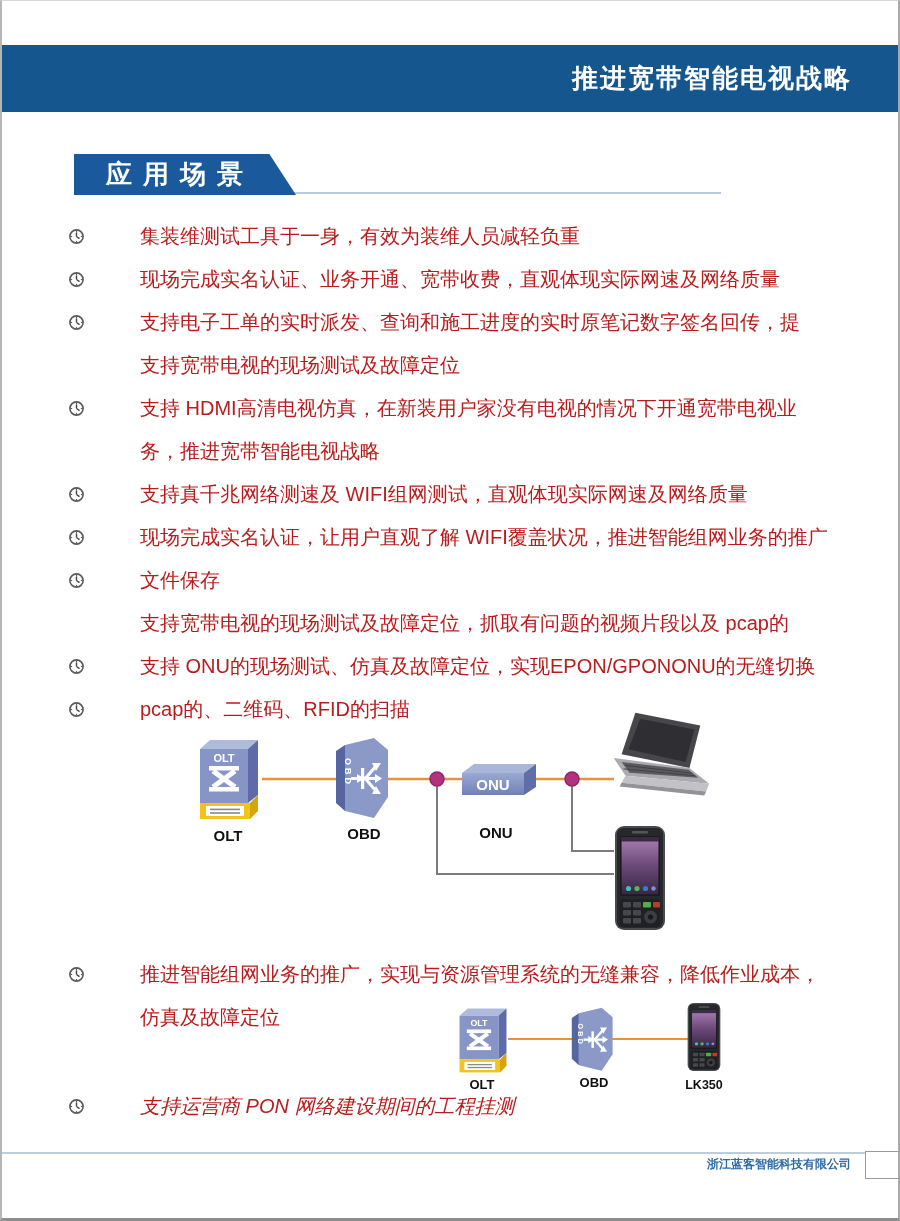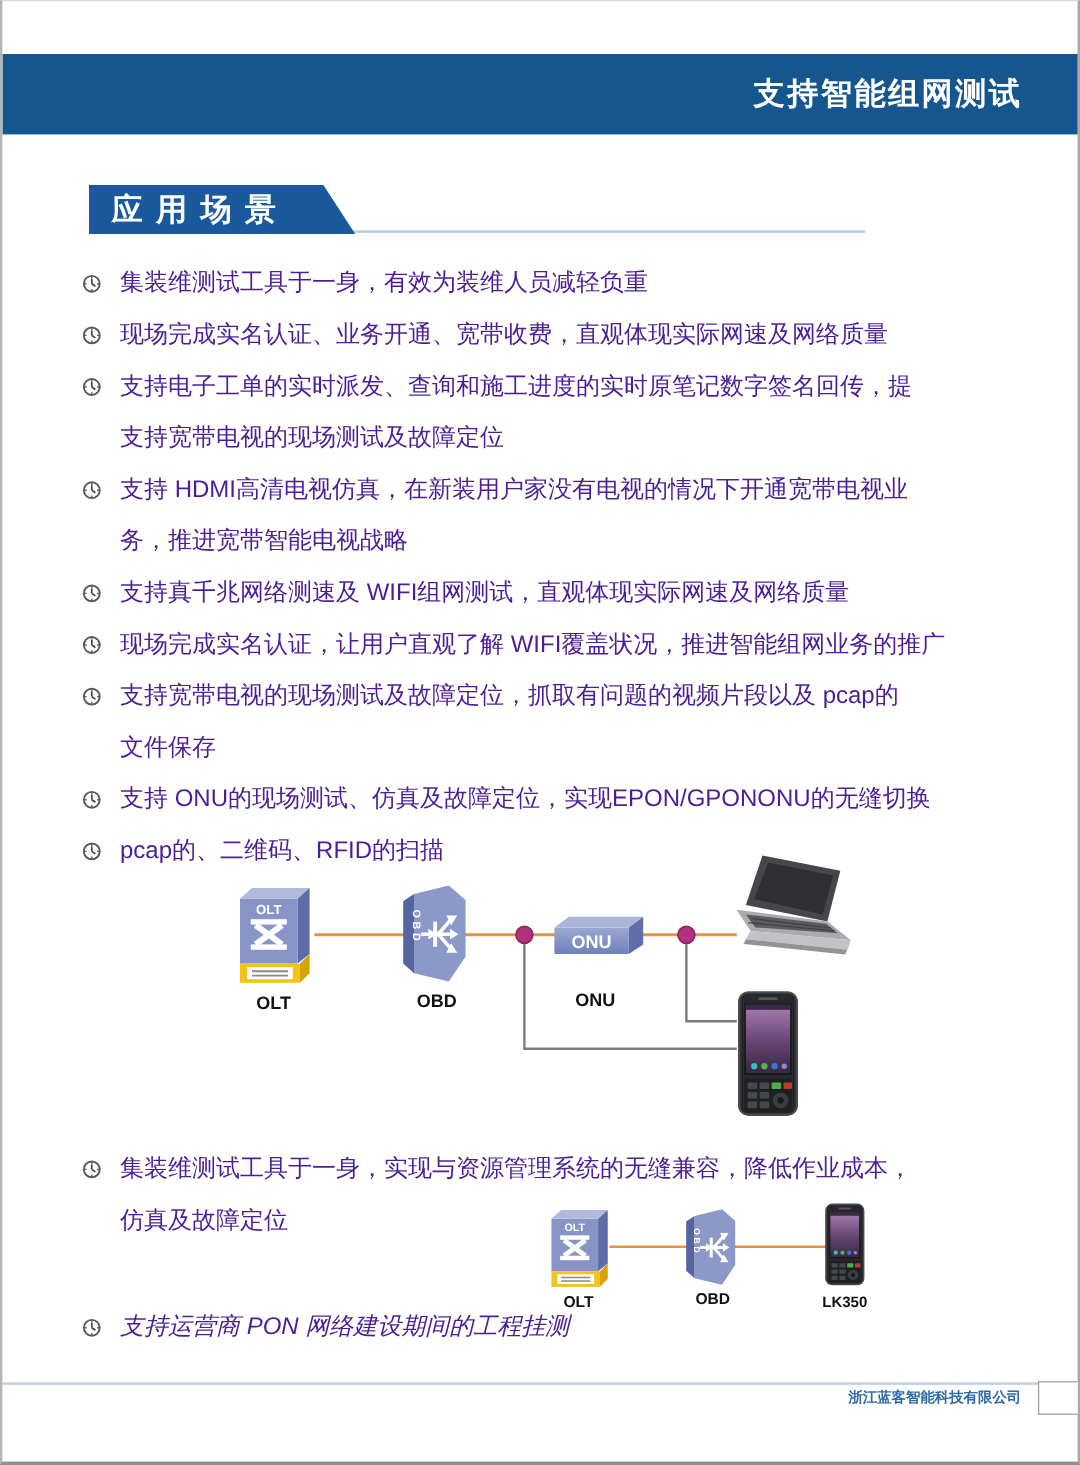--- a/index.html
+++ b/index.html
@@ -12,28 +12,28 @@
     overflow:hidden;
   }
   .band{
     position:absolute;left:0;top:44px;width:900px;height:67px;background:#15568F;
     display:flex;align-items:center;justify-content:flex-end;padding-right:50px;
   }
   .band-title{color:#ffffff;font-size:26px;font-weight:bold;letter-spacing:2px;}
   .badge{
     position:absolute;left:72px;top:153px;width:222px;height:41px;background:#1A5A9C;
     clip-path:polygon(0 0,88% 0,100% 100%,0 100%);
-    display:flex;align-items:center;padding-left:19px;z-index:2;
+    display:flex;align-items:center;padding-left:32px;z-index:2;
   }
   .badge-title{color:#ffffff;font-size:26px;font-weight:bold;letter-spacing:11px;}
   .badge-rule{position:absolute;left:72px;top:191px;width:647px;height:2px;background:#b9cbdc;z-index:1;}
   .flist{position:absolute;left:66px;}
   .fitem{display:flex;align-items:flex-start;}
   .clock{flex:0 0 17px;width:17px;height:17px;margin-top:13px;margin-right:15px;}
-  .ftext{font-size:20px;line-height:43px;color:#4c1d95;white-space:nowrap;}
+  .ftext{font-size:20px;line-height:43px;color:#b91c1c;white-space:nowrap;margin-left:40px;}
   .ftext .ln{height:43px;}
   #list1{top:214px;width:800px;}
   #list2{top:952px;width:810px;}
   #list3{top:1084px;width:810px;font-style:italic;}
   .diag{position:absolute;}
   #diagram1{left:168px;top:706px;width:562px;height:240px;}
   #diagram2{left:438px;top:998px;width:304px;height:96px;}
   .node-label{font-weight:bold;fill:#111111;}
   .footer-rule{position:absolute;left:0;top:1151px;width:863px;height:2px;background:#bccede;}
   .company{position:absolute;right:47px;top:1155px;font-size:12px;font-weight:bold;color:#2e6ba6;}
@@ -135,21 +135,21 @@
       <rect x="9" y="85" width="8" height="5.5" rx="1" fill="#47484c"></rect>
       <rect x="19" y="85" width="8" height="5.5" rx="1" fill="#47484c"></rect>
       <rect x="9" y="93" width="8" height="5.5" rx="1" fill="#47484c"></rect>
       <rect x="19" y="93" width="8" height="5.5" rx="1" fill="#47484c"></rect>
       <circle cx="36.5" cy="92" r="6.5" fill="#3c3d41"></circle>
       <circle cx="36.5" cy="92" r="2.6" fill="#17181a"></circle>
     </symbol>
   </svg>
 
   <div class="band">
-    <span class="band-title">支持智能组网测试</span>
+    <span class="band-title">推进宽带智能电视战略</span>
   </div>
 
   <div class="badge">
     <span class="badge-title">应用场景</span>
   </div>
   <div class="badge-rule"></div>
 
   <div class="flist" id="list1">
     <div class="fitem">
       <svg class="clock">
@@ -199,22 +199,22 @@
         </svg>
       <div class="ftext">
           <div class="ln">现场完成实名认证，让用户直观了解 WIFI覆盖状况，推进智能组网业务的推广</div>
         </div>
     </div>
     <div class="fitem">
       <svg class="clock">
           <use href="#sym-clock"></use>
         </svg>
       <div class="ftext">
+        <div class="ln">文件保存</div>
         <div class="ln">支持宽带电视的现场测试及故障定位，抓取有问题的视频片段以及  pcap的</div>
-        <div class="ln">文件保存</div>
       </div>
     </div>
     <div class="fitem">
       <svg class="clock">
           <use href="#sym-clock"></use>
         </svg>
       <div class="ftext">
           <div class="ln">支持 ONU的现场测试、仿真及故障定位，实现EPON/GPONONU的无缝切换</div>
         </div>
     </div>
@@ -243,21 +243,21 @@
     <text x="194" y="132" font-size="15" text-anchor="middle" class="node-label">OBD</text>
     <text x="326" y="131" font-size="15" text-anchor="middle" class="node-label">ONU</text>
   </svg>
 
   <div class="flist" id="list2">
     <div class="fitem">
       <svg class="clock">
           <use href="#sym-clock"></use>
         </svg>
       <div class="ftext">
-        <div class="ln">集装维测试工具于一身，实现与资源管理系统的无缝兼容，降低作业成本，</div>
+        <div class="ln">推进智能组网业务的推广，实现与资源管理系统的无缝兼容，降低作业成本，</div>
         <div class="ln">仿真及故障定位</div>
       </div>
     </div>
   </div>
 
   <svg class="diag" id="diagram2" viewBox="0 0 304 96">
     <line x1="68" y1="40" x2="250" y2="40" stroke="#e8923d" stroke-width="2.2"></line>
     <use href="#sym-olt" x="16" y="7" width="54" height="68"></use>
     <use href="#sym-obd" x="127" y="8" width="52" height="66"></use>
     <use href="#sym-pda" x="247" y="3" width="34" height="70"></use>

